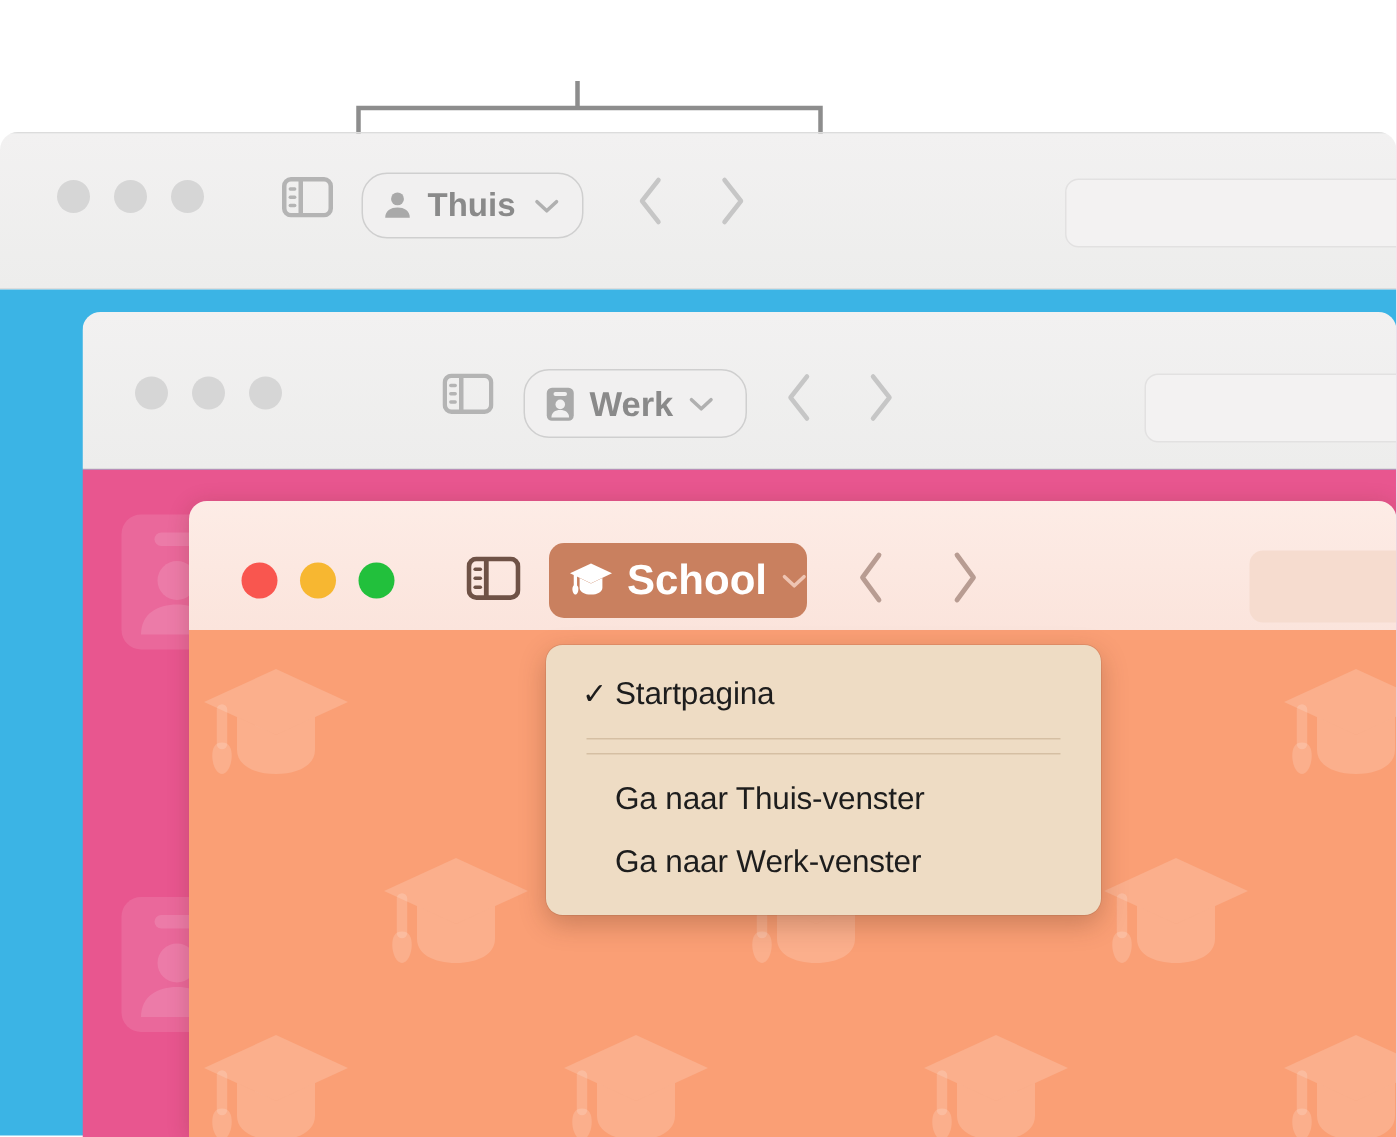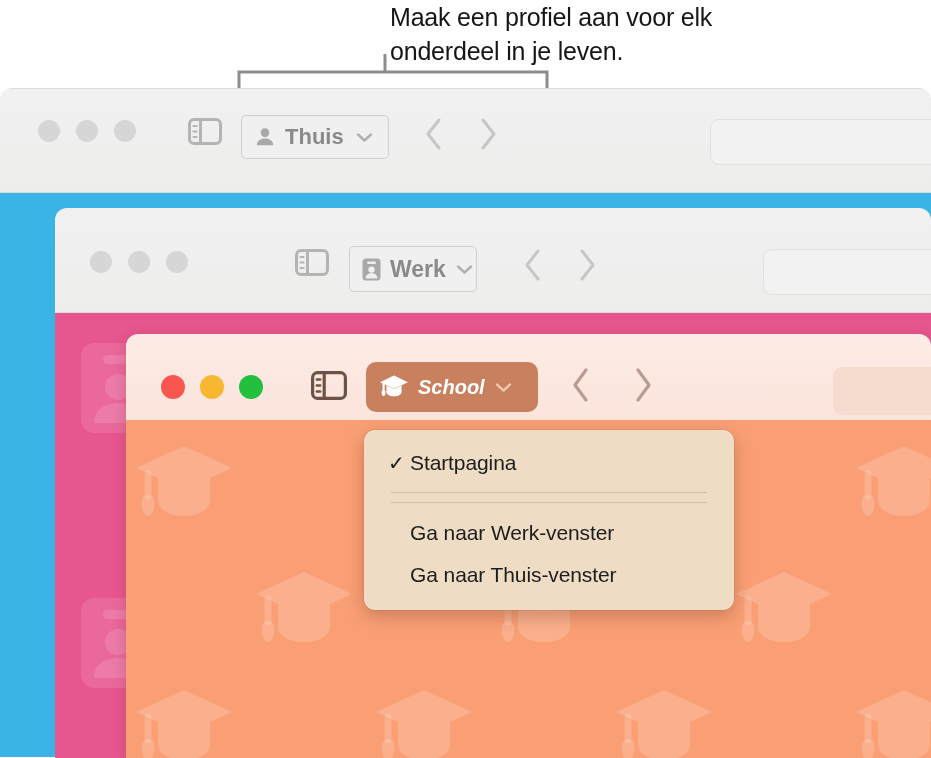--- a/index.html
+++ b/index.html
@@ -56,21 +56,21 @@
 
   
   .sidebar-icon { position: absolute; }
 
   
   .profile-pill {
     position: absolute;
     display: flex;
     align-items: center;
     box-sizing: border-box;
-    border-radius: 5px;
+    border-radius: 17px;
   }
   .profile-pill .pill-label {
     font-weight: bold;
     white-space: nowrap;
   }
   .profile-pill .pill-icon { display: flex; align-items: center; justify-content: center; }
   .profile-pill .pill-chevron { display: flex; align-items: center; }
 
   
   .nav-arrows { position: absolute; display: flex; align-items: center; }
@@ -169,24 +169,20 @@
     height: 1px;
     background: #d5bfa3;
     margin: 8px 27px 9px 27px;
   }
 </style>
 </head>
 <body>
 
 <div id="stage">
 
-  <div id="callout-text">
-    <span class="callout-line">Maak een profiel aan voor elk</span>
-    <span class="callout-line">onderdeel in je leven.</span>
-  </div>
 
   <svg id="callout-bracket" viewBox="0 0 314 40">
     <path d="M3 38 L3 18 L311 18 L311 38" fill="none" stroke="#8d8d8d" stroke-width="3"></path>
     <path d="M149 18 L149 -20" fill="none" stroke="#8d8d8d" stroke-width="3"></path>
   </svg>
 
   <div class="window" id="win-thuis">
     <div class="toolbar">
 
       <div class="lights" style="left:38px; top:31px; gap:16px;">
@@ -242,21 +238,21 @@
       </div>
 
       <svg class="sidebar-icon" style="left:240px; top:41px;" width="34" height="27" viewBox="0 0 34 27">
         <rect x="1.5" y="1.5" width="31" height="24" rx="4.5" fill="none" stroke="#b4b4b4" stroke-width="3"></rect>
         <line x1="12.5" y1="2" x2="12.5" y2="25" stroke="#b4b4b4" stroke-width="3"></line>
         <line x1="5.5" y1="8" x2="8.5" y2="8" stroke="#b4b4b4" stroke-width="2.2" stroke-linecap="round"></line>
         <line x1="5.5" y1="13.5" x2="8.5" y2="13.5" stroke="#b4b4b4" stroke-width="2.2" stroke-linecap="round"></line>
         <line x1="5.5" y1="19" x2="8.5" y2="19" stroke="#b4b4b4" stroke-width="2.2" stroke-linecap="round"></line>
       </svg>
 
-      <div class="profile-pill" style="left:294px; top:38px; width:128px; height:46px; border:1.5px solid #cfcfcf; background:#f1f0f0; padding:12px 12px;">
+      <div class="profile-pill" style="left:294px; top:38px; width:149px; height:46px; border:1.5px solid #cfcfcf; background:#f1f0f0; padding:12px 12px;">
         <span class="pill-icon" style="width:22px;height:24px;">
           <svg width="19" height="23" viewBox="0 0 19 23">
             <rect x="0.5" y="0.5" width="18" height="22" rx="3.5" fill="#a9a9a9"></rect>
             <rect x="5" y="3.4" width="9" height="2.6" rx="1.3" fill="#f1f0f0"></rect>
             <circle cx="9.5" cy="11.6" r="3.2" fill="#f1f0f0"></circle>
             <path d="M3.6 20.4 C3.6 16.9 6.2 15.3 9.5 15.3 C12.8 15.3 15.4 16.9 15.4 20.4 Z" fill="#f1f0f0"></path>
           </svg>
         </span>
         <span class="pill-label" style="font-size:23px;color:#8a8a8a;margin-left:9px;">Werk</span>
         <span class="pill-chevron" style="margin-left:10px;">
@@ -319,21 +315,21 @@
 
       <div class="profile-pill" style="left:240px; top:28px; width:172px; height:50px; background:#c9805f; padding:0 13px; border-radius:10px;">
         <span class="pill-icon" style="width:30px;height:26px;">
           <svg width="30" height="26" viewBox="0 0 30 26">
             <path d="M15 1.6 L29 8.2 L15 14.8 L1 8.2 Z" fill="#ffffff"></path>
             <path d="M7.4 11.4 L7.4 17.8 C7.4 20.6 10.8 22.4 15 22.4 C19.2 22.4 22.6 20.6 22.6 17.8 L22.6 11.4 L15 15.0 Z" fill="#ffffff"></path>
             <path d="M4.6 9.6 L4.6 16.2" stroke="#ffffff" stroke-width="2.2" stroke-linecap="round" fill="none"></path>
             <path d="M4.6 16.0 C3.1 16.0 2.6 17.2 2.6 18.6 C2.6 20.4 3.4 22.3 4.6 22.3 C5.8 22.3 6.6 20.4 6.6 18.6 C6.6 17.2 6.1 16.0 4.6 16.0 Z" fill="#ffffff"></path>
           </svg>
         </span>
-        <span class="pill-label" style="font-size:20px;color:#ffffff;margin-left:9px;font-style:italic;">School</span>
+        <span class="pill-label" style="font-size:28px;color:#ffffff;margin-left:9px;">School</span>
         <span class="pill-chevron" style="margin-left:10px;">
           <svg width="17" height="11" viewBox="0 0 17 11">
               <path d="M2 2.5 L8.5 8.5 L15 2.5" fill="none" stroke="#eec4b2" stroke-width="2.4" stroke-linecap="round" stroke-linejoin="round"></path>
             </svg>
         </span>
       </div>
 
       <div class="nav-arrows" style="left:444px; top:32px; gap:42px;">
         <svg width="21" height="38" viewBox="0 0 21 38">
             <path d="M16 4 L5 19 L16 34" fill="none" stroke="#b89c92" stroke-width="3.2" stroke-linecap="round" stroke-linejoin="round"></path>
@@ -377,20 +373,20 @@
       <span class="check">✓</span>
       <span>Startpagina</span>
     </div>
 
     <div class="menu-sep"></div>
 
 
     <div class="menu-sep"></div>
 
     <div class="menu-item">
+      <span>Ga naar Thuis-venster</span>
+    </div>
+    <div class="menu-item">
       <span>Ga naar Werk-venster</span>
     </div>
-    <div class="menu-item">
-      <span>Ga naar Thuis-venster</span>
-    </div>
   </div>
 
 </div>
 
 </body></html>

